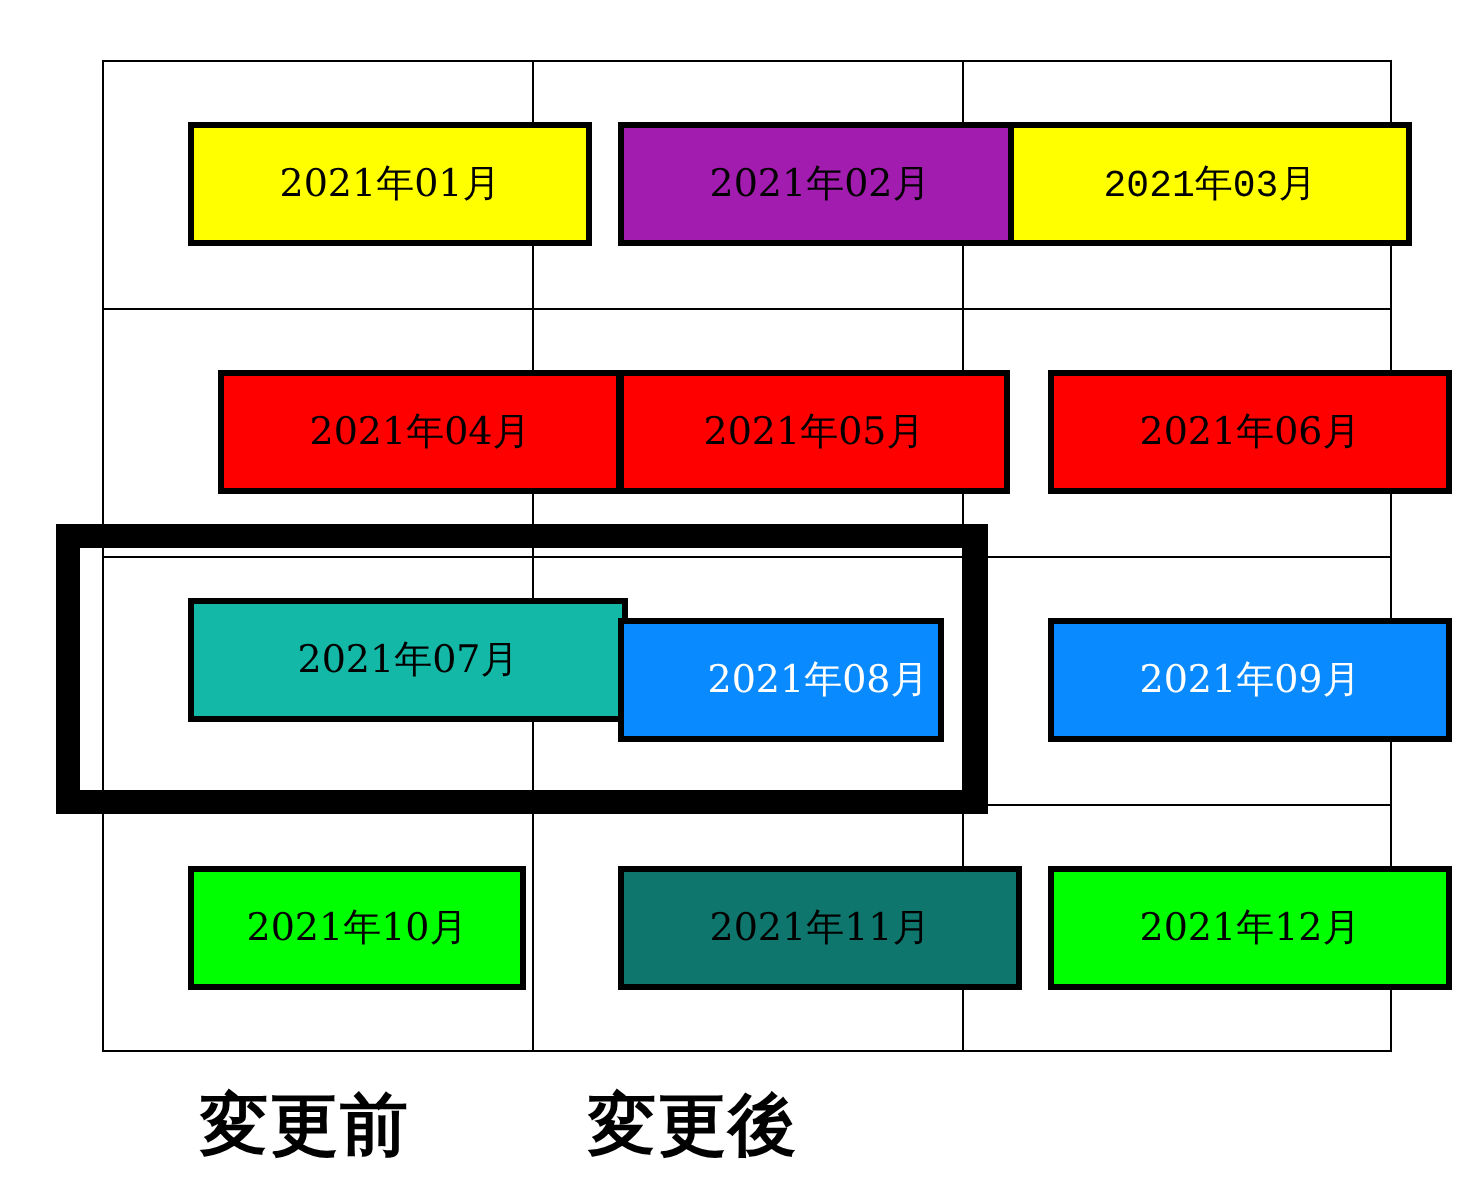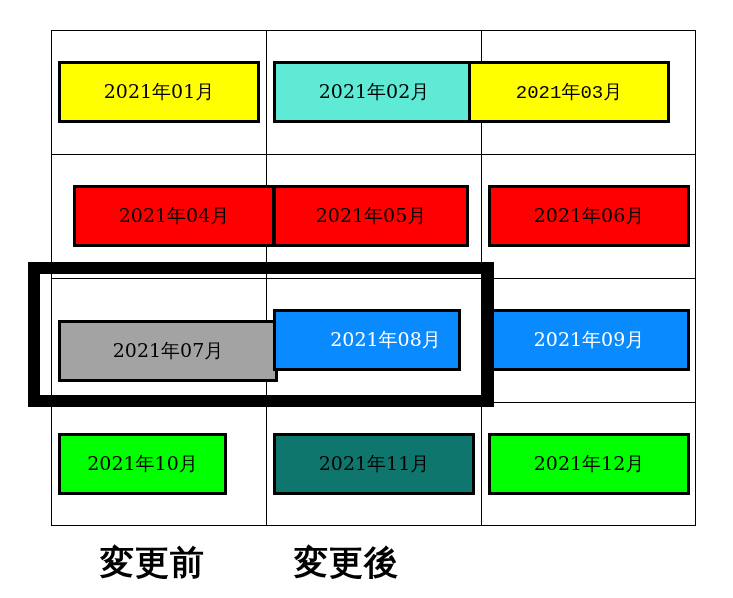--- a/index.html
+++ b/index.html
@@ -1,43 +1,43 @@
 <!DOCTYPE html>
 <html><head>
 <meta charset="utf-8">
 <style>
   html,body{margin:0;padding:0;background:#fff;}
   body{width:733px;height:598px;position:relative;overflow:hidden;font-family:"DejaVu Serif","Liberation Serif",serif;}
   .grid{position:absolute;left:51px;top:30px;width:645px;height:496px;border:1px solid #000;box-sizing:border-box;}
   .vline{position:absolute;top:0;bottom:0;width:1px;background:#000;}
   .hline{position:absolute;left:0;right:0;height:1px;background:#000;}
-  .cell-box{position:absolute;height:62px;border:3px solid #000;box-sizing:border-box;display:flex;align-items:center;justify-content:center;font-size:19px;color:#000;}
+  .cell-box{position:absolute;height:62px;border:3px solid #000;box-sizing:border-box;display:flex;align-items:center;justify-content:center;font-size:19px;color:#000;margin-left:36px;}
   .highlight{position:absolute;left:28px;top:262px;width:466px;height:145px;border:12px solid #000;box-sizing:border-box;}
   .caption{position:absolute;top:540px;font-family:"DejaVu Sans","Liberation Sans",sans-serif;font-size:34px;font-weight:bold;color:#000;letter-spacing:1px;}
 </style>
 </head>
 <body>
 
 <div class="grid">
   <div class="vline" style="left:214px"></div>
   <div class="vline" style="left:429px"></div>
   <div class="hline" style="top:123px"></div>
   <div class="hline" style="top:247px"></div>
   <div class="hline" style="top:371px"></div>
 </div>
 
 <div id="boxes">
     <div class="cell-box" style="left: 58px; top: 61px; width: 202px; background: rgb(255, 255, 0); color: rgb(0, 0, 0);">2021年01月</div>
-    <div class="cell-box" style="left: 273px; top: 61px; width: 202px; background: #5eead4; color: rgb(0, 0, 0);">2021年02月</div>
+    <div class="cell-box" style="left: 273px; top: 61px; width: 202px; background: #a21caf; color: rgb(0, 0, 0);">2021年02月</div>
     <div class="cell-box" style="left: 468px; top: 61px; width: 202px; background: rgb(255, 255, 0); color: rgb(0, 0, 0); font-family: Liberation Mono, monospace;">2021年03月</div>
     <div class="cell-box" style="left: 73px; top: 185px; width: 202px; background: rgb(255, 0, 0); color: rgb(0, 0, 0);">2021年04月</div>
     <div class="cell-box" style="left: 273px; top: 185px; width: 196px; background: rgb(255, 0, 0); color: rgb(0, 0, 0);">2021年05月</div>
     <div class="cell-box" style="left: 488px; top: 185px; width: 202px; background: rgb(255, 0, 0); color: rgb(0, 0, 0); text-align: right;">2021年06月</div>
-    <div class="cell-box" style="left: 58px; top: 320px; width: 220px; background: #a3a3a3; color: rgb(0, 0, 0);">2021年07月</div>
-    <div class="cell-box" style="left: 273px; top: 309px; width: 188px; background: rgb(10, 138, 255); color: rgb(255, 255, 255); padding-left: 37px;">2021年08月</div>
+    <div class="cell-box" style="left: 58px; top: 299px; width: 220px; background: #14b8a6; color: rgb(0, 0, 0);">2021年07月</div>
+    <div class="cell-box" style="left: 273px; top: 309px; width: 163px; background: rgb(10, 138, 255); color: rgb(255, 255, 255); padding-left: 37px;">2021年08月</div>
     <div class="cell-box" style="left: 488px; top: 309px; width: 202px; background: rgb(10, 138, 255); color: rgb(255, 255, 255);">2021年09月</div>
     <div class="cell-box" style="left: 58px; top: 433px; width: 169px; background: rgb(0, 255, 0); color: rgb(0, 0, 0);">2021年10月</div>
     <div class="cell-box" style="left: 273px; top: 433px; width: 202px; background: #0f766e; color: rgb(0, 0, 0);">2021年11月</div>
     <div class="cell-box" style="left: 488px; top: 433px; width: 202px; background: rgb(0, 255, 0); color: rgb(0, 0, 0);">2021年12月</div>
   </div>
 
 <div class="highlight"></div>
 
 <div class="caption" style="left:100px">変更前</div>
 <div class="caption" style="left:294px">変更後</div>

